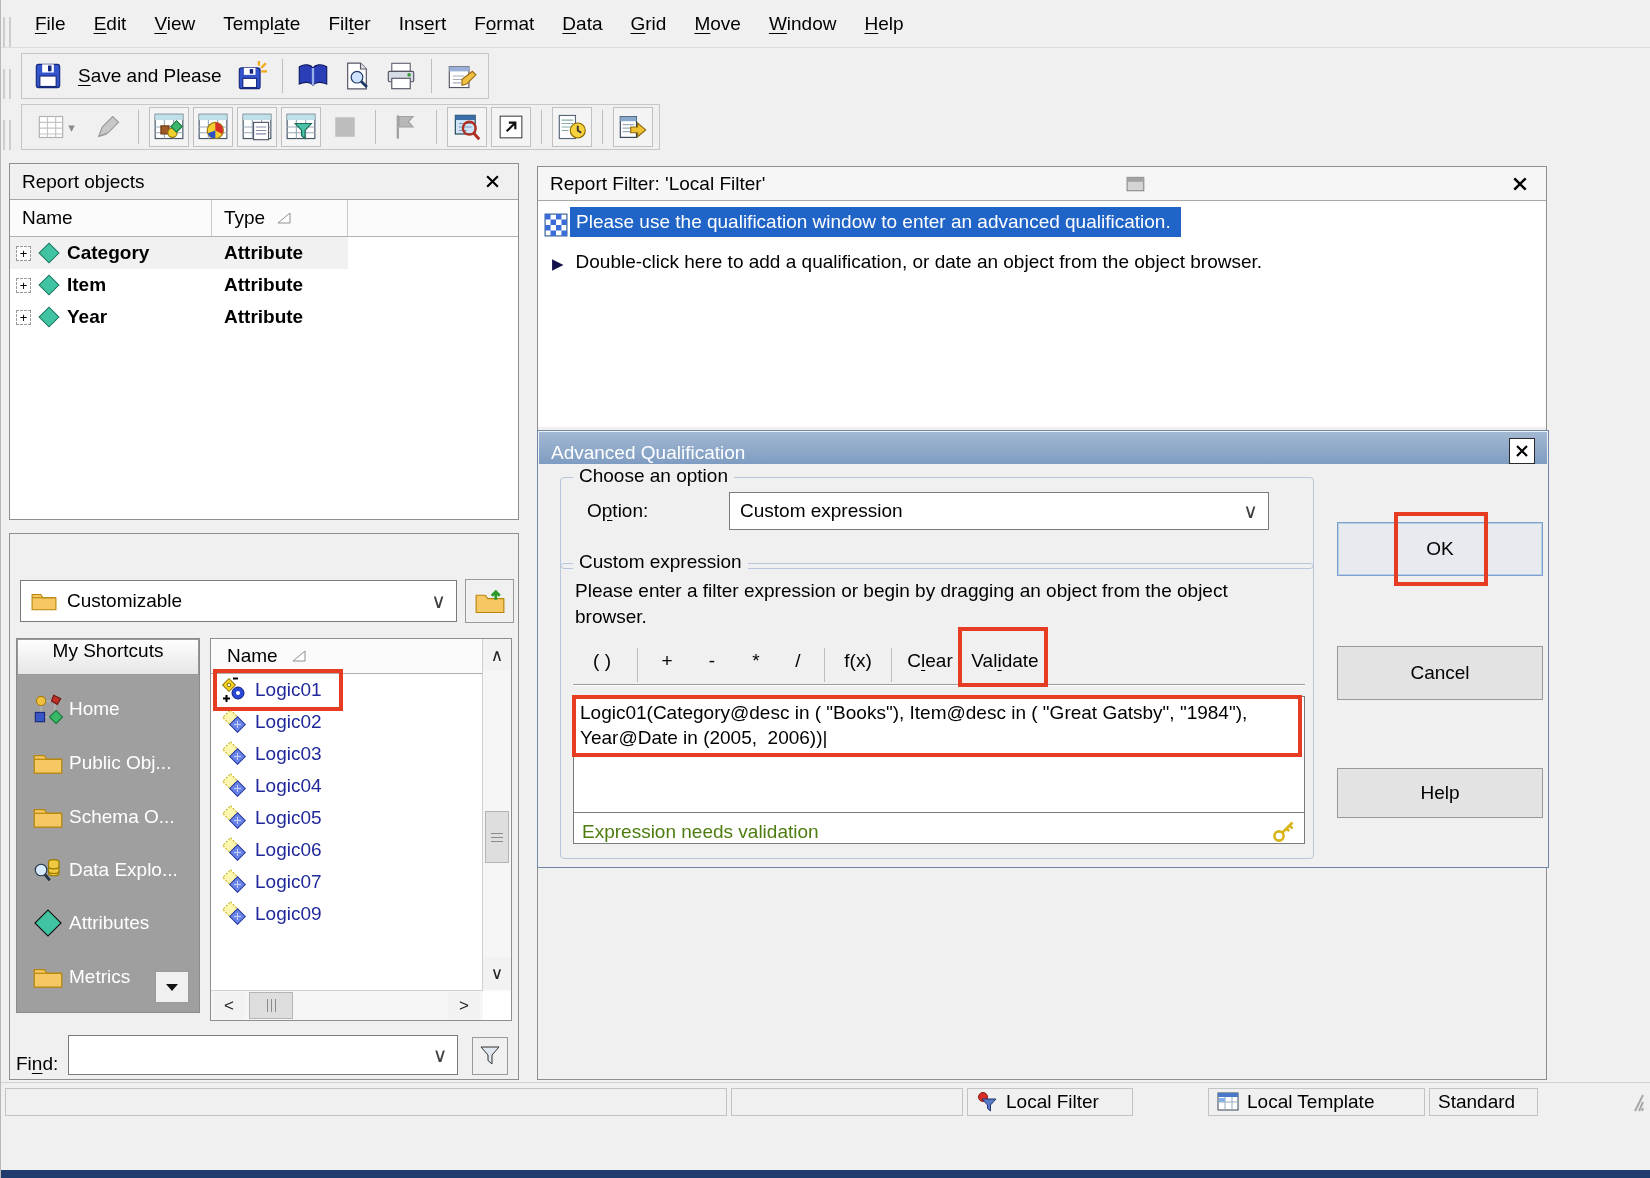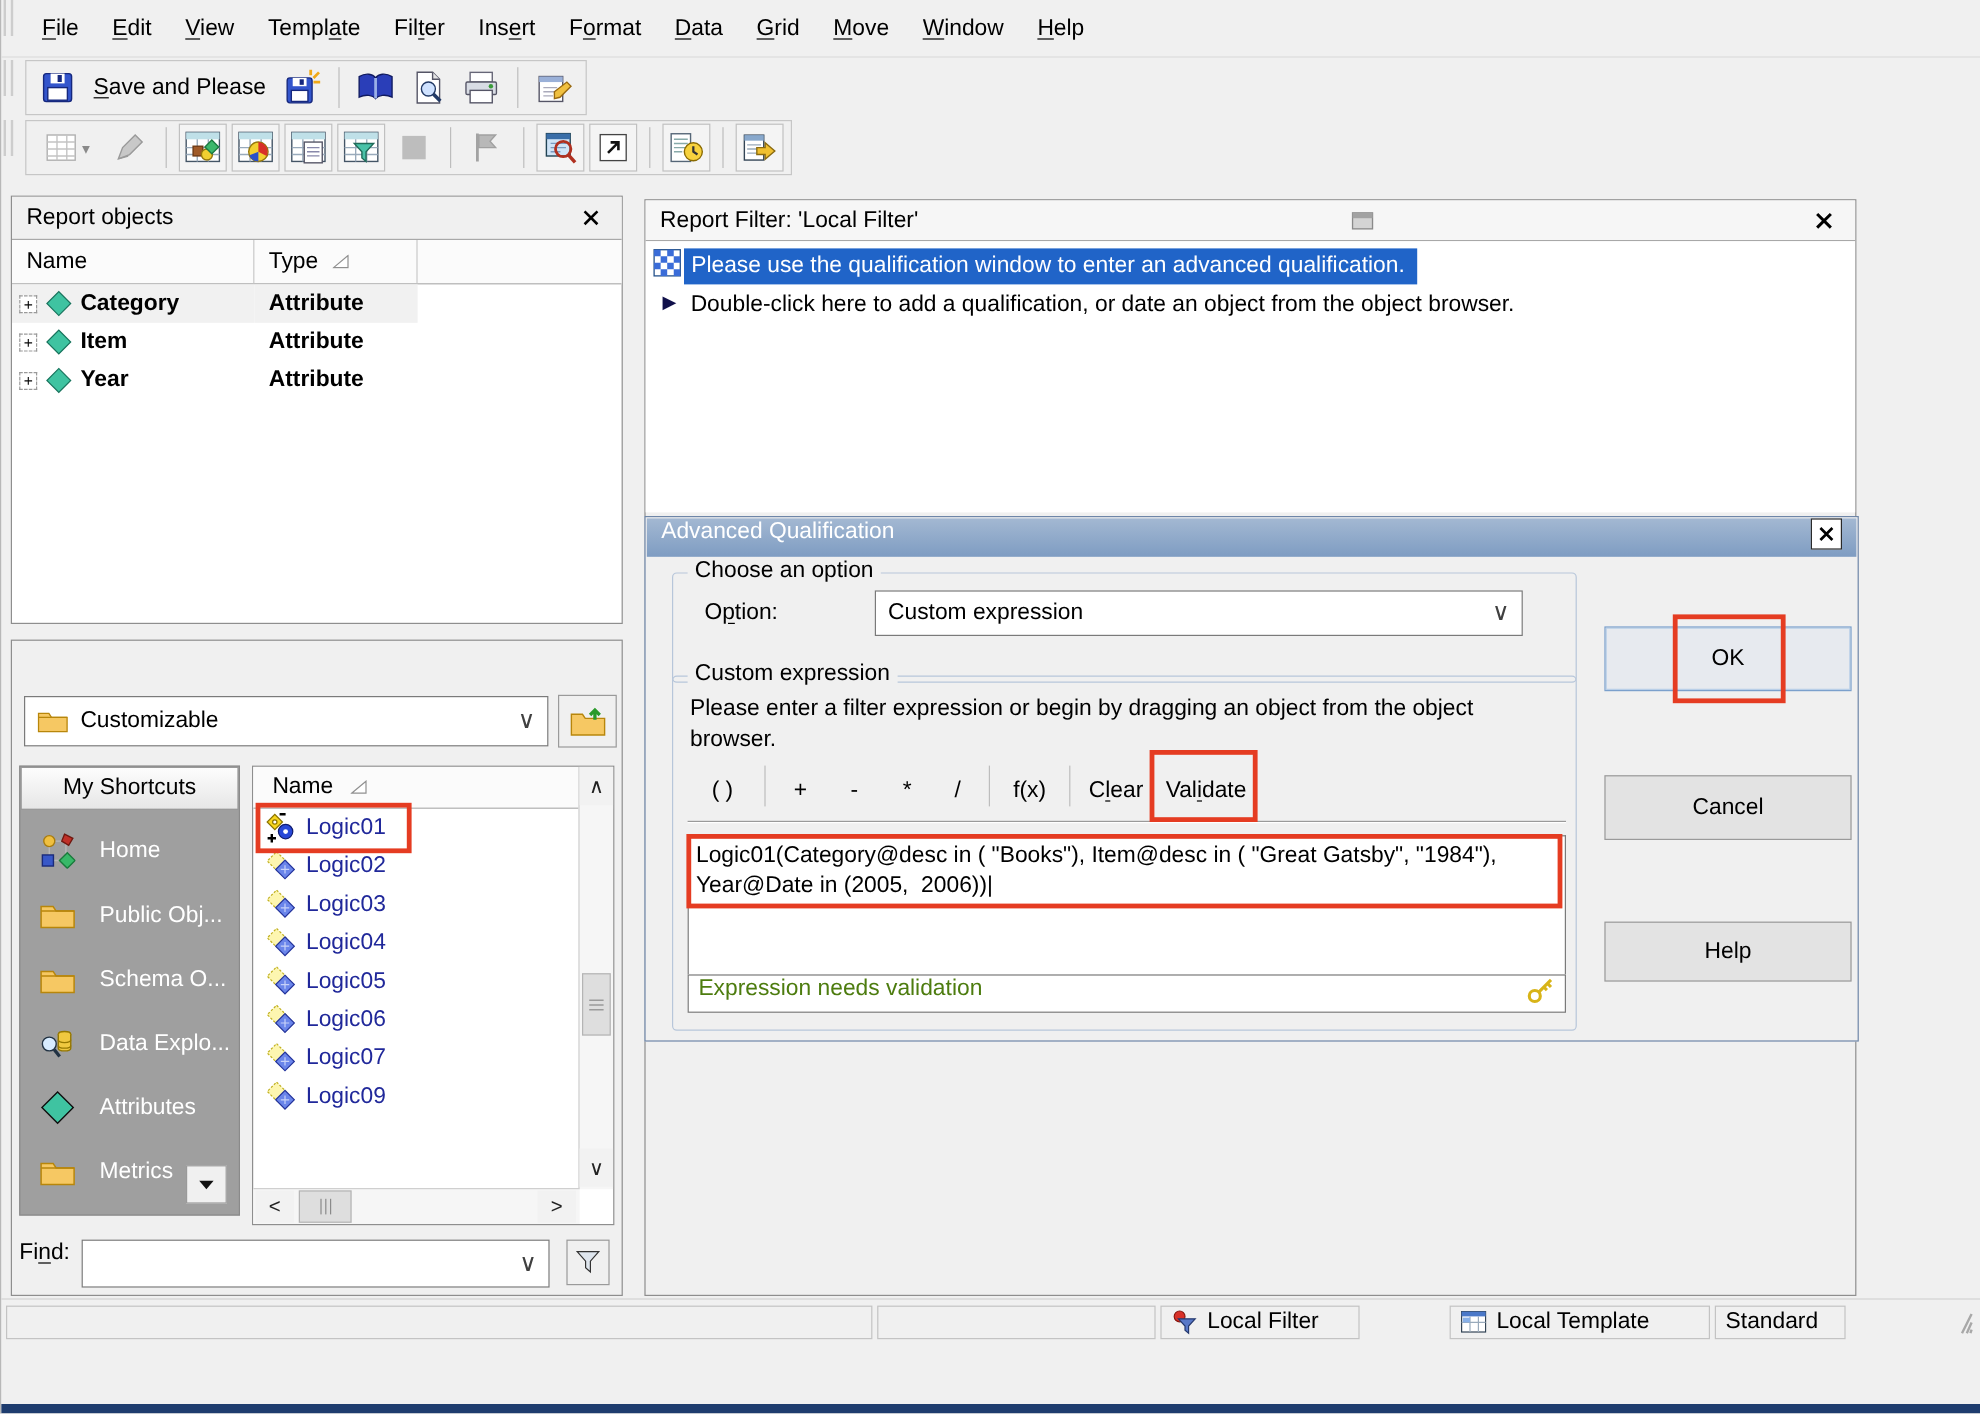--- a/index.html
+++ b/index.html
@@ -1,40 +1,40 @@
 <!DOCTYPE html>
 <html><head>
 <meta charset="utf-8">
 <style>
 *{box-sizing:border-box;margin:0;padding:0}
 html,body{background:#dcdcdc}
 #root{position:relative;width:1650px;height:1178px;background:#f0f0f0;font-family:"Liberation Sans",sans-serif;font-size:19px;color:#000;overflow:hidden;border-left:1px solid #b8b8b8}
 .abs{position:absolute}
-.flex{display:flex;align-items:flex-start}
+.flex{display:flex;align-items:flex-end}
 .ic{display:inline-flex;align-items:center;justify-content:center;flex:none}
 .u{text-decoration:underline;text-underline-offset:3px}
 .grip{width:8px;height:30px;border-left:2px solid #cdcdcd;border-right:2px solid #cdcdcd;margin:0 10px 0 2px;flex:none}
 .tbbox{display:flex;align-items:center;border:1px solid #c6c6c6;height:46px;padding:0 6px;gap:4px;background:#f0f0f0}
 .tbtn{display:flex;align-items:center;justify-content:center;width:40px;height:40px}
 .tbtn.framed{border:1px solid #c0c0c0;background:#f4f4f4}
 .tsep{width:1px;height:34px;background:#bdbdbd;margin:0 6px;flex:none}
 .panel{position:absolute;background:#fff;border:1px solid #8e8e8e}
 .ptitle{position:relative;display:flex;align-items:center;height:36px;background:#f0f0f0;border-bottom:1px solid #a8a8a8;padding:0 12px}
 .close-x{margin-left:auto;display:flex;align-items:center;justify-content:center;width:28px;height:28px;cursor:default}
 .hdr{display:flex;background:#fbfbfb;border-bottom:1px solid #b0b0b0;height:37px;align-items:center}
 .hcell{display:flex;align-items:center;height:100%;padding:0 12px;border-right:1px solid #c9c9c9;gap:12px}
 .orow{display:flex;align-items:center;height:32px}
 .ocell{display:flex;align-items:center;height:100%;padding:0 6px;gap:6px}
 .combo{display:flex;align-items:center;background:#fff;border:1px solid #7a7a7a;padding:0 10px;gap:10px}
 .chev{margin-left:auto;color:#404040;font-size:20px;line-height:1}
 .btn{display:flex;align-items:center;justify-content:center;background:#e3e3e3;border:1px solid #9a9a9a;position:relative}
 .anno{position:absolute;border:4px solid #e53c22;pointer-events:none;z-index:6}
 .group{position:absolute;border:1px solid #b7c6da;border-radius:4px}
 .glabel{position:absolute;top:-13px;left:12px;background:#f0f0f0;padding:0 6px;white-space:nowrap}
-.sc-item{position:absolute;display:flex;align-items:center;gap:20px;color:#fff;left:16px;height:36px}
+.sc-item{position:absolute;display:flex;align-items:center;gap:6px;color:#fff;left:16px;height:36px}
 .li{position:relative;display:flex;align-items:center;height:32px;gap:8px;padding-left:10px;color:#20289a;white-space:nowrap}
 .sbtn{position:absolute;display:flex;align-items:center;justify-content:center;background:#f2f2f2;border:1px solid #bdbdbd;color:#222;font-size:17px}
 .op{display:flex;align-items:center;justify-content:center;height:42px;white-space:nowrap}
 .statusseg{position:absolute;top:5px;height:28px;border:1px solid #c3c3c3;display:flex;align-items:center;padding:0 8px;gap:8px;background:#f0f0f0;white-space:nowrap}
 .expander{width:15px;height:15px;border:1px dashed #9a9a9a;background:#fff;display:flex;align-items:center;justify-content:center;font-size:13px;line-height:1;flex:none}
 .pre{white-space:pre}
 .menuitem{padding:0 14px;height:100%;display:flex;align-items:center}
 </style>
 </head>
 <body>
@@ -370,21 +370,21 @@
     <span class="btn abs" style="left:455px;top:45px;width:49px;height:44px;background:#f0f0f0">
         <span class="ic">
           <svg width="30" height="26" viewBox="0 0 26 22">
             <path d="M1 6 h8 l2 3 h14 v12 h-24 z" fill="#f6c863" stroke="#b8860b"></path>
             <path d="M18 10 v-7 M14.5 6.5 l3.5 -3.5 3.5 3.5" fill="none" stroke="#2a9a2a" stroke-width="2.4"></path>
           </svg>
         </span>
       </span>
 
     <div class="abs" style="left:6px;top:104px;width:184px;height:375px;background:#9f9f9f;border:1px solid #8a8a8a">
-      <div style="height:36px;background:linear-gradient(#fdfdfd,#e6e6e6);border:1px solid #999;display:flex;align-items:center;justify-content:center">
+      <div style="height:36px;background:linear-gradient(#fdfdfd,#e6e6e6);border:1px solid #999;display:flex;justify-content:center">
           <span>My Shortcuts</span>
         </div>
       <div class="sc-item" style="top:52px">
           <span class="ic">
             <svg width="30" height="30" viewBox="0 0 26 26">
               <path d="M7 6 H19 M7 20 H19 M7 6 V20 M19 6 V20" stroke="#b8b8b8"></path>
               <circle cx="7" cy="6" r="4" fill="#f0c040" stroke="#a87c10"></circle>
               <path d="M18 1 l6 3 -3 5 -5 -3 z" fill="#c03028" stroke="#701810"></path>
               <rect x="2" y="16" width="8" height="8" fill="#3858c8" stroke="#1a2a7a"></rect>
               <rect x="16" y="16" width="8" height="8" transform="rotate(45 20 20)" fill="#38b868" stroke="#1a7a3c"></rect>

